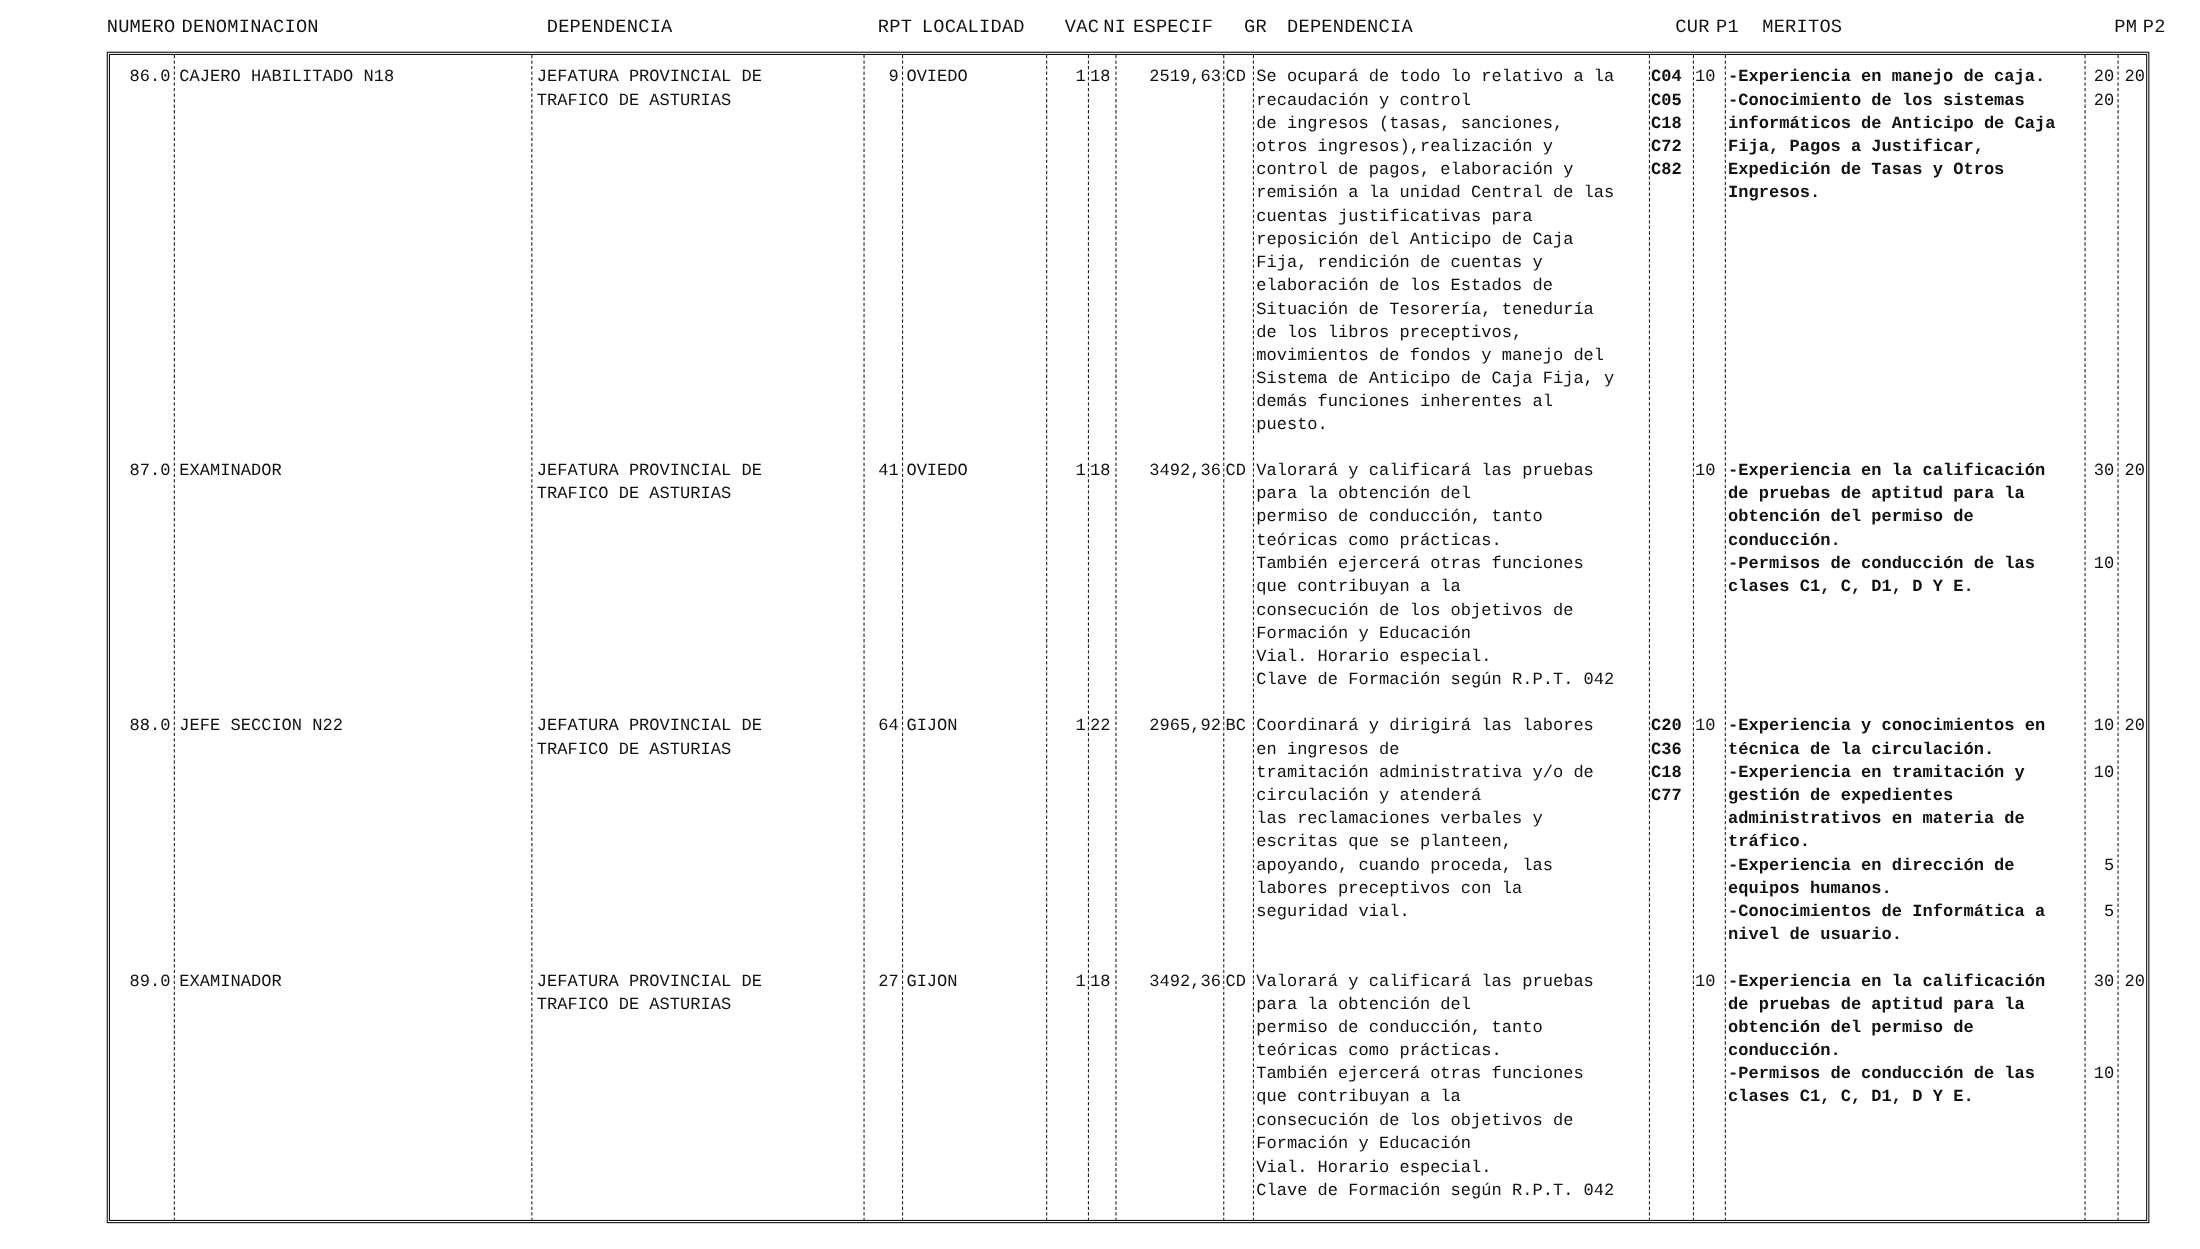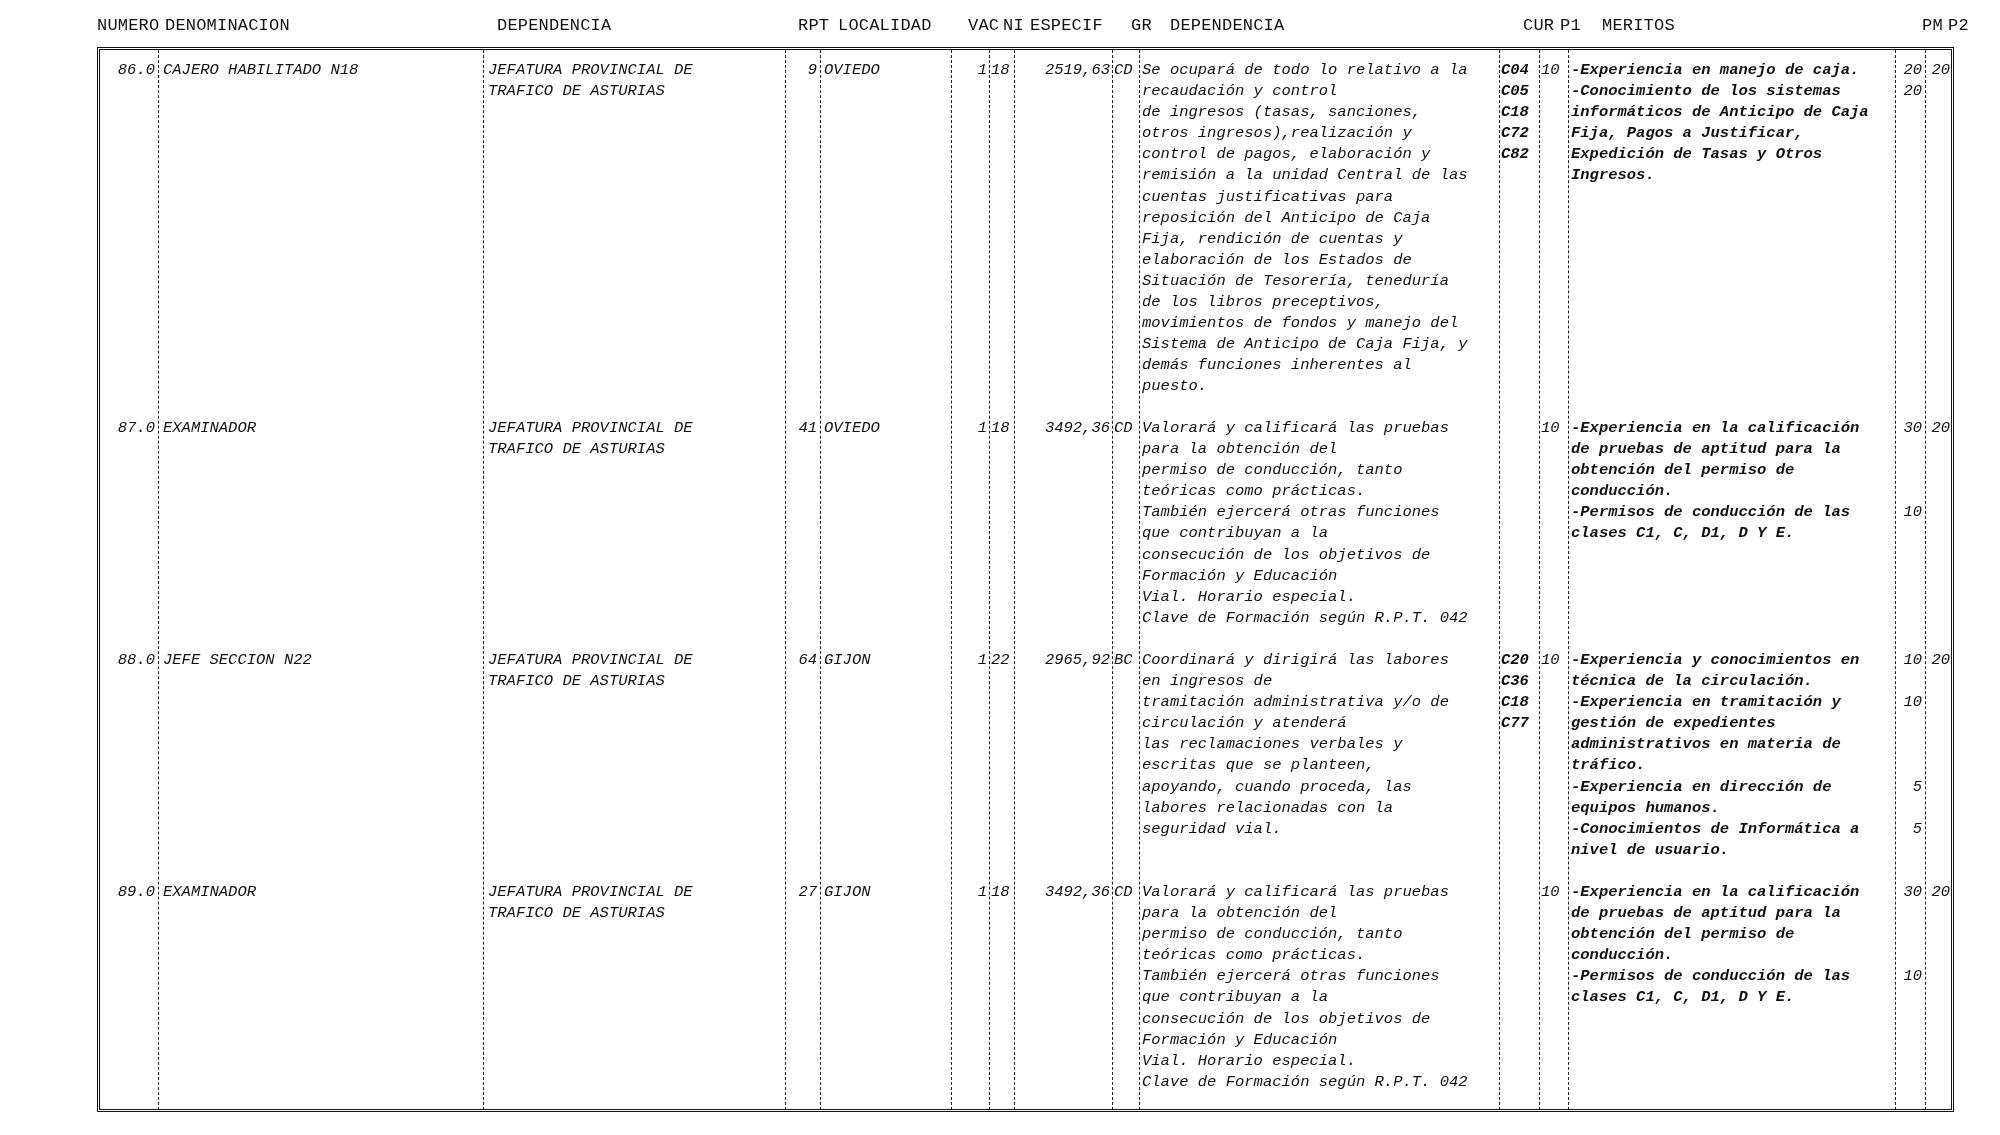--- a/index.html
+++ b/index.html
@@ -4,21 +4,21 @@
 <style>
   html, body { margin:0; padding:0; background:#ffffff; }
   body { width:2000px; height:1135px; position:relative; overflow:hidden;
          font-family:"Liberation Mono","DejaVu Sans Mono",monospace; color:#111; }
   .hdr { position:absolute; top:16px; font-size:17px; white-space:pre; letter-spacing:0.2px; }
   .frame { position:absolute; left:97px; top:47px; width:1857px; height:1065px;
            border-top:3px double #111; border-bottom:3px double #111;
            border-left:3px double #111; border-right:3px double #111; box-sizing:border-box; }
   .vline { position:absolute; top:50px; height:1060px; width:0; border-left:1.5px dashed #222; }
   .row { position:absolute; left:0; width:2000px; }
-  .cell { position:absolute; font-size:15.5px; line-height:21.1px; white-space:pre;font-style:italic; }
+  .cell { position:absolute; font-size:15.5px; line-height:21.1px; white-space:pre; }
   .r { text-align:right; }
   .bold { font-weight:bold; }
   .lines div { height:21.1px; }
 </style>
 </head>
 <body>
 
 <span class="hdr" style="left:97px">NUMERO</span>
 <span class="hdr" style="left:165px">DENOMINACION</span>
 <span class="hdr" style="left:497px">DEPENDENCIA</span>
@@ -89,21 +89,21 @@
     <div class="row" style="top: 650px;">
     <div class="cell r" style="left:100px;width:55px">88.0</div>
     <div class="cell" style="left:163px;width:315px">JEFE SECCION N22</div>
     <div class="cell lines" style="left:488px;width:295px"><div>JEFATURA PROVINCIAL DE</div><div>TRAFICO DE ASTURIAS</div></div>
     <div class="cell r" style="left:786px;width:31px">64</div>
     <div class="cell" style="left:824px;width:125px">GIJON</div>
     <div class="cell r" style="left:952px;width:35px">1</div>
     <div class="cell" style="left:991px;width:22px">22</div>
     <div class="cell r" style="left:1015px;width:95px">2965,92</div>
     <div class="cell" style="left:1114px;width:24px">BC</div>
-    <div class="cell lines" style="left:1142px;width:356px"><div>Coordinará y dirigirá las labores</div><div>en ingresos de</div><div>tramitación administrativa y/o de</div><div>circulación y atenderá</div><div>las reclamaciones verbales y</div><div>escritas que se planteen,</div><div>apoyando, cuando proceda, las</div><div>labores relacionadas con la</div><div>seguridad vial.</div></div>
+    <div class="cell lines" style="left:1142px;width:356px"><div>Coordinará y dirigirá las labores</div><div>en ingresos de</div><div>tramitación administrativa y/o de</div><div>circulación y atenderá</div><div>las reclamaciones verbales y</div><div>escritas que se planteen,</div><div>apoyando, cuando proceda, las</div><div>labores preceptivos con la</div><div>seguridad vial.</div></div>
     <div class="cell lines bold" style="left:1501px;width:37px"><div>C20</div><div>C36</div><div>C18</div><div>C77</div></div>
     <div class="cell" style="left:1541px;width:26px">10</div>
     <div class="cell lines bold" style="left:1571px;width:322px"><div>-Experiencia y conocimientos en</div><div>técnica de la circulación.</div><div>-Experiencia en tramitación y</div><div>gestión de expedientes</div><div>administrativos en materia de</div><div>tráfico.</div><div>-Experiencia en dirección de</div><div>equipos humanos.</div><div>-Conocimientos de Informática a</div><div>nivel de usuario.</div></div>
     <div class="cell lines r" style="left:1896px;width:26px"><div>10</div><div></div><div>10</div><div></div><div></div><div></div><div>5</div><div></div><div>5</div><div></div></div>
     <div class="cell r" style="left:1926px;width:24px">20</div>
   </div>
     <div class="row" style="top: 882px;">
     <div class="cell r" style="left:100px;width:55px">89.0</div>
     <div class="cell" style="left:163px;width:315px">EXAMINADOR</div>
     <div class="cell lines" style="left:488px;width:295px"><div>JEFATURA PROVINCIAL DE</div><div>TRAFICO DE ASTURIAS</div></div>

